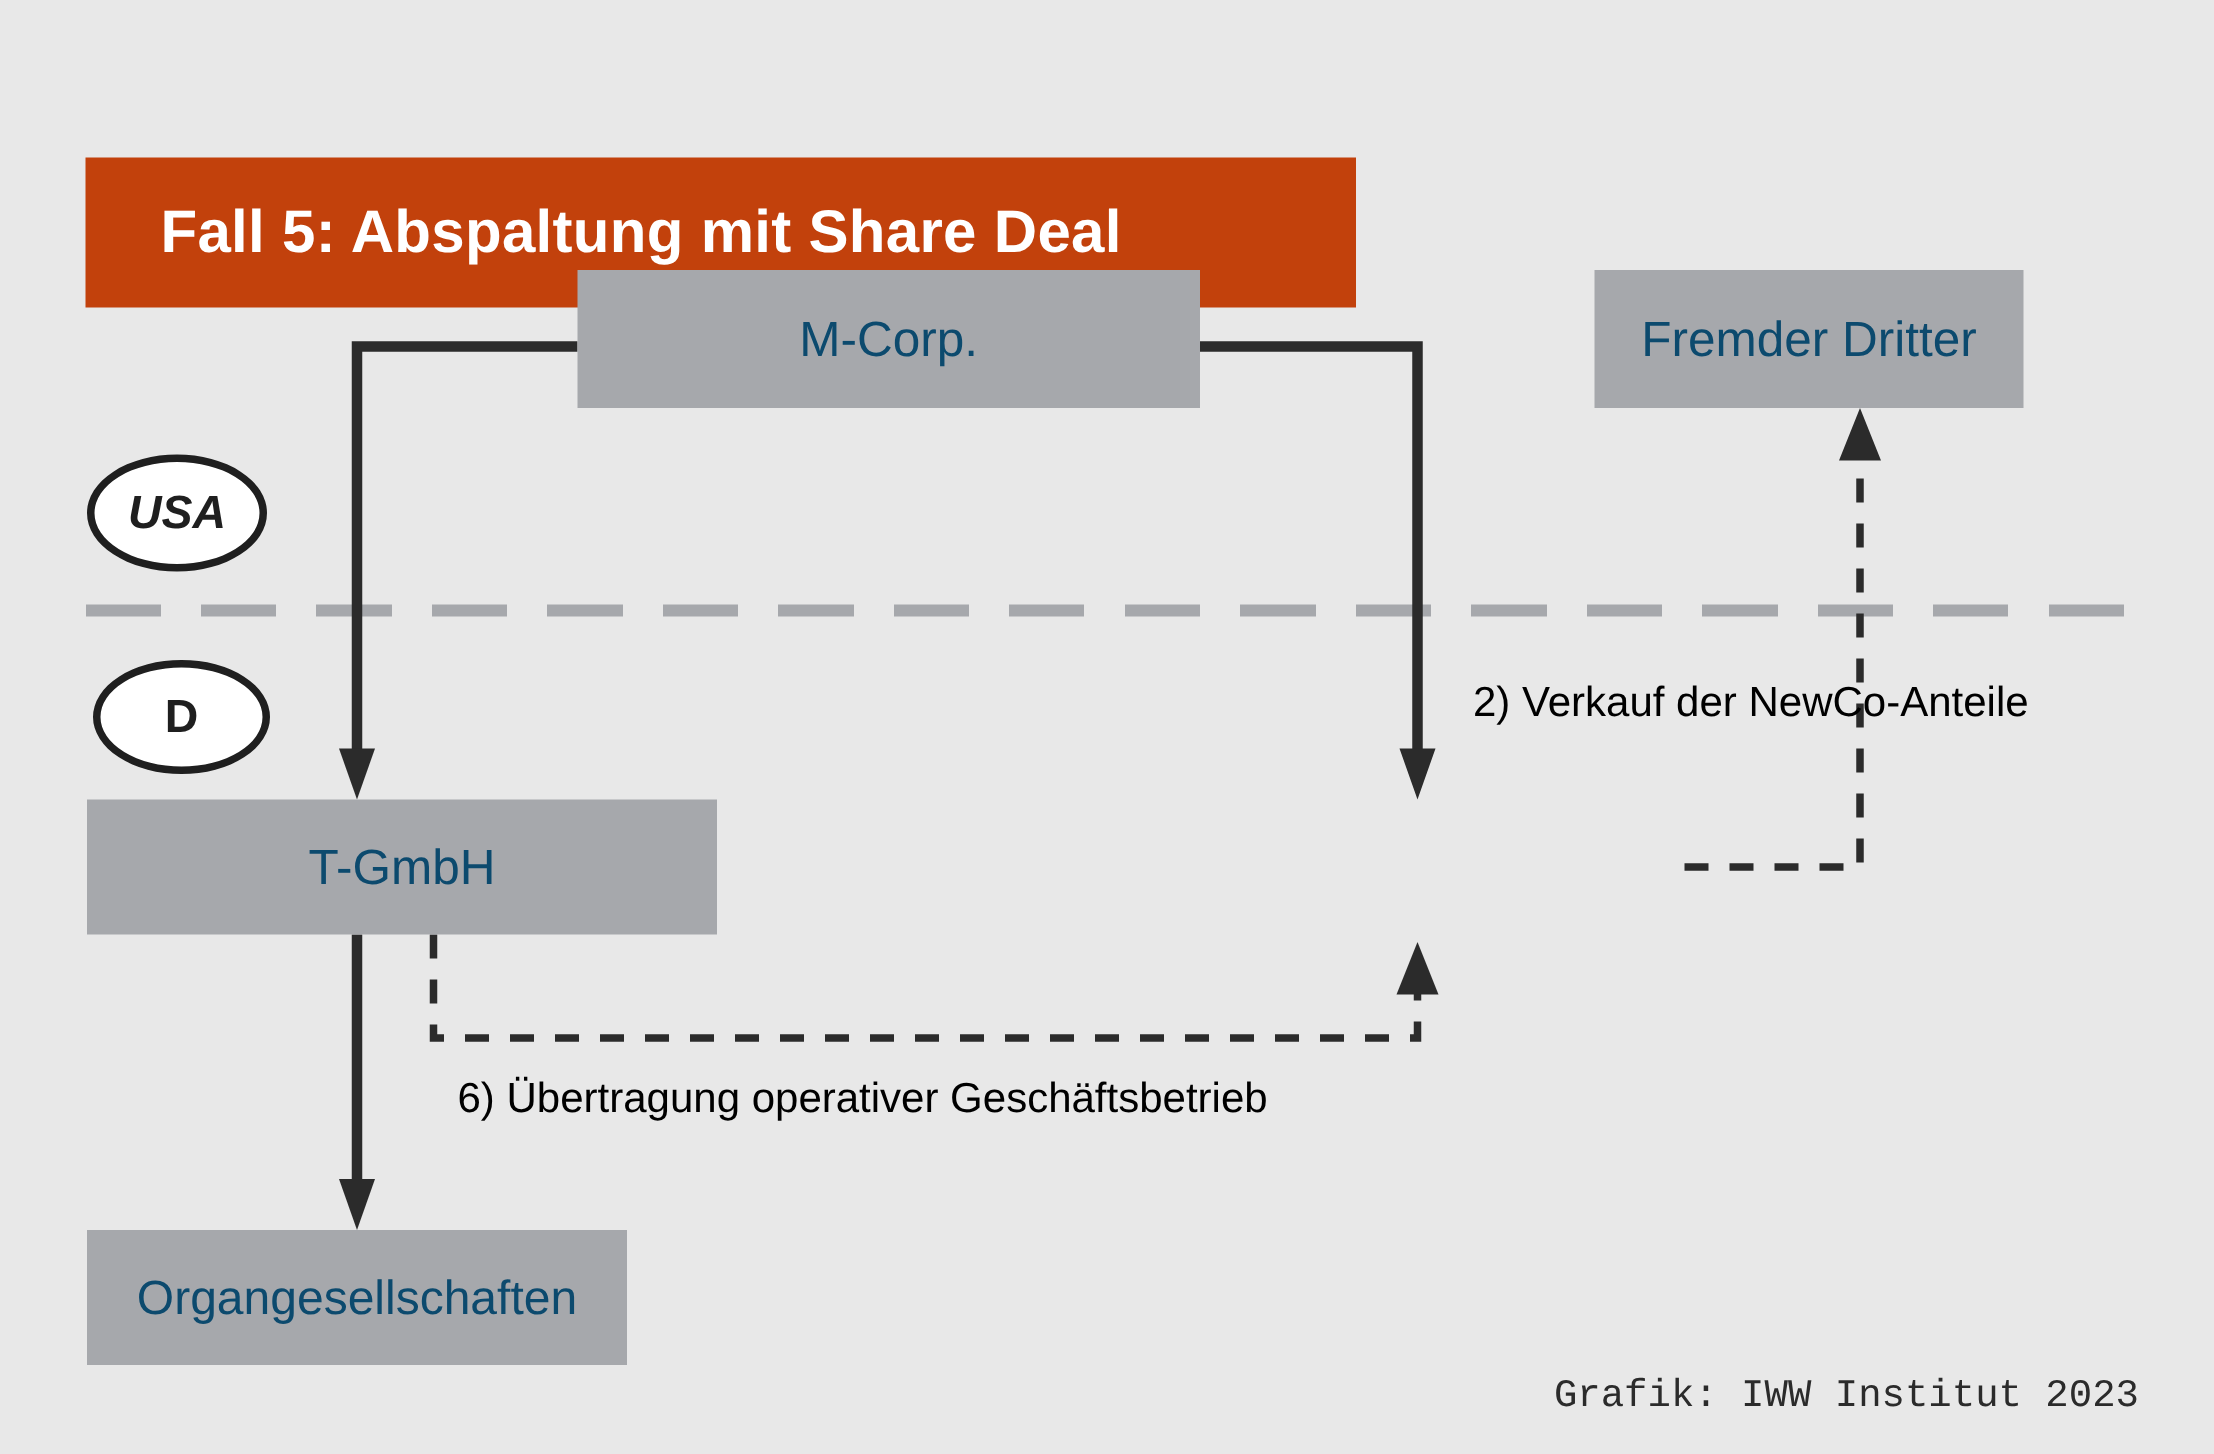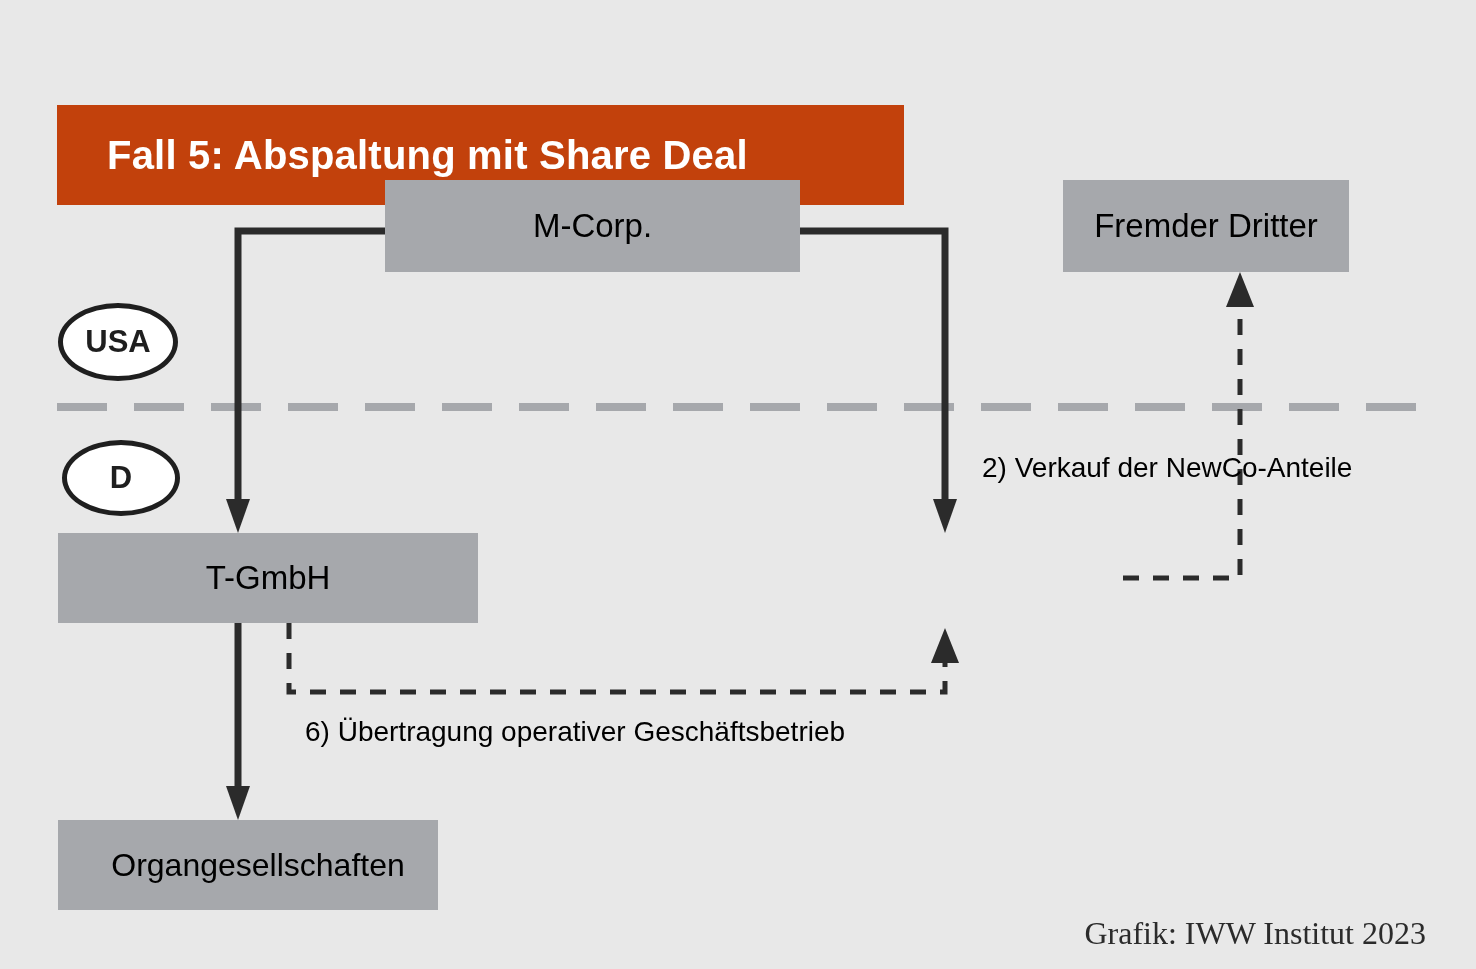--- a/index.html
+++ b/index.html
@@ -38,49 +38,49 @@
     white-space: nowrap;
   }
 
   
   .box {
     position: absolute;
     background: #a6a8ac;
     display: flex;
     align-items: center;
     justify-content: center;
-    color: #000000;
+    color: #0c4a6e;
     font-family: "Liberation Sans", sans-serif;
     font-size: 33px;
     font-weight: normal;
     white-space: nowrap;
     z-index: 3;
   }
   #box-mcorp    { left: 385px; top: 180px; width: 415px; height: 92px; }
   #box-fremder  { left: 1063px; top: 180px; width: 286px; height: 92px; }
   #box-tgmbh    { left: 58px;  top: 533px; width: 420px; height: 90px; }
   #box-newco    { left: 766px; top: 533px; width: 357px; height: 90px; }
   #box-organ    { left: 58px;  top: 820px; width: 360px; height: 90px;
-                  font-size: 32px; padding-left: 20px; }
+                  font-size: 32px; }
 
   
   .ellipse {
     position: absolute;
     background: #ffffff;
     border: 5px solid #1f1f1f;
     border-radius: 50%;
     display: flex;
     align-items: center;
     justify-content: center;
     color: #1f1f1f;
     font-family: "Liberation Sans", sans-serif;
     font-weight: bold;
     z-index: 4;
   }
-  #ellipse-usa { left: 58px; top: 303px; width: 110px; height: 68px; font-size: 31px; }
+  #ellipse-usa { left: 58px; top: 303px; width: 110px; height: 68px; font-size: 31px; font-style: italic; }
   #ellipse-d   { left: 62px; top: 440px; width: 108px; height: 66px; font-size: 31px; }
 
   
   #border-divider {
     position: absolute;
     left: 57px;
     top: 403px;
     width: 1362px;
     height: 8px;
     z-index: 1;
@@ -110,22 +110,22 @@
   }
   #label-step1 { left: 305px; top: 716px; }
   #label-step2 { left: 982px; top: 452px; }
 
   
   #credit {
     position: absolute;
     right: 50px;
     top: 915px;
     color: #2b2b2b;
-    font-family: Liberation Serif, serif;
-    font-size: 32px;
+    font-family: Liberation Mono, monospace;
+    font-size: 26px;
     white-space: nowrap;
     z-index: 3;
   }
 </style>
 </head>
 <body>
 
 <div id="stage">
 
   <div id="title-banner">

